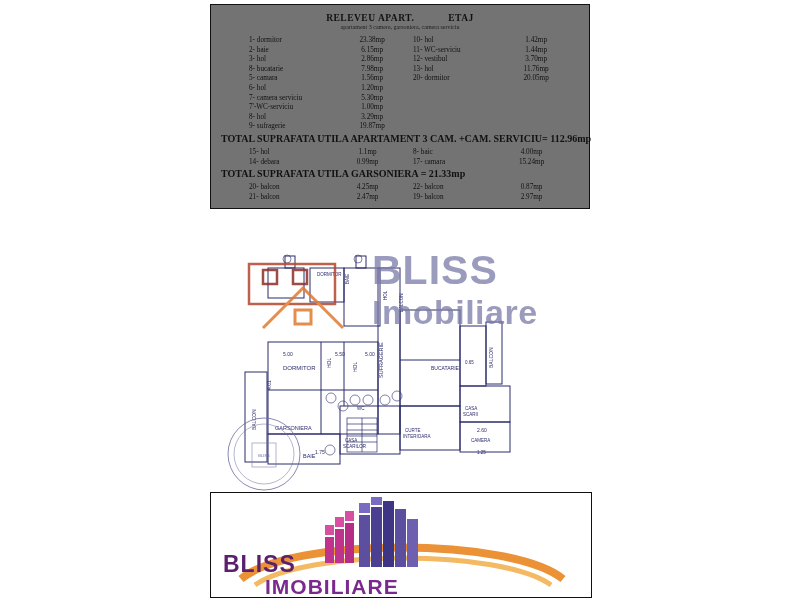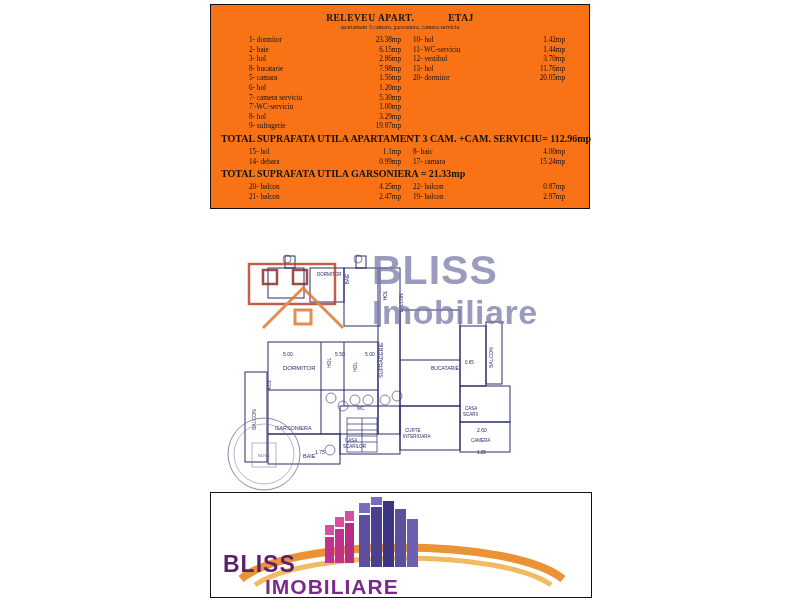--- a/index.html
+++ b/index.html
@@ -22,21 +22,21 @@
     background: #fff;
   }
 
   
   .table-block {
     position: absolute;
     left: 210px;
     top: 4px;
     width: 380px;
     border: 1px solid #111;
-    background: #f97316;
+    background: #737373;
     padding: 4px 0 6px 0;
     box-sizing: border-box;
   }
   .doc-title {
     text-align: center;
     font-size: 9.5px;
     font-weight: bold;
     letter-spacing: 0.5px;
     color: #111;
     margin: 4px 0 1px 0;
@@ -59,21 +59,21 @@
     width: 50%;
   }
   .row {
     display: flex;
     font-size: 7.2px;
     line-height: 9.6px;
     color: #111;
     white-space: nowrap;
   }
   .row .nm { width: 62%; margin-left: 12px; }
-  .row .vl { width: 38%; text-align: right; }
+  .row .vl { width: 38%; text-align: center; }
   .total-line {
     font-size: 10px;
     font-weight: bold;
     color: #111;
     padding: 2px 0 0 10px;
     line-height: 10px;
     white-space: nowrap;
   }
   .group-gap { height: 4px; }
   .cols.pair .row .nm { width: 56%; }

